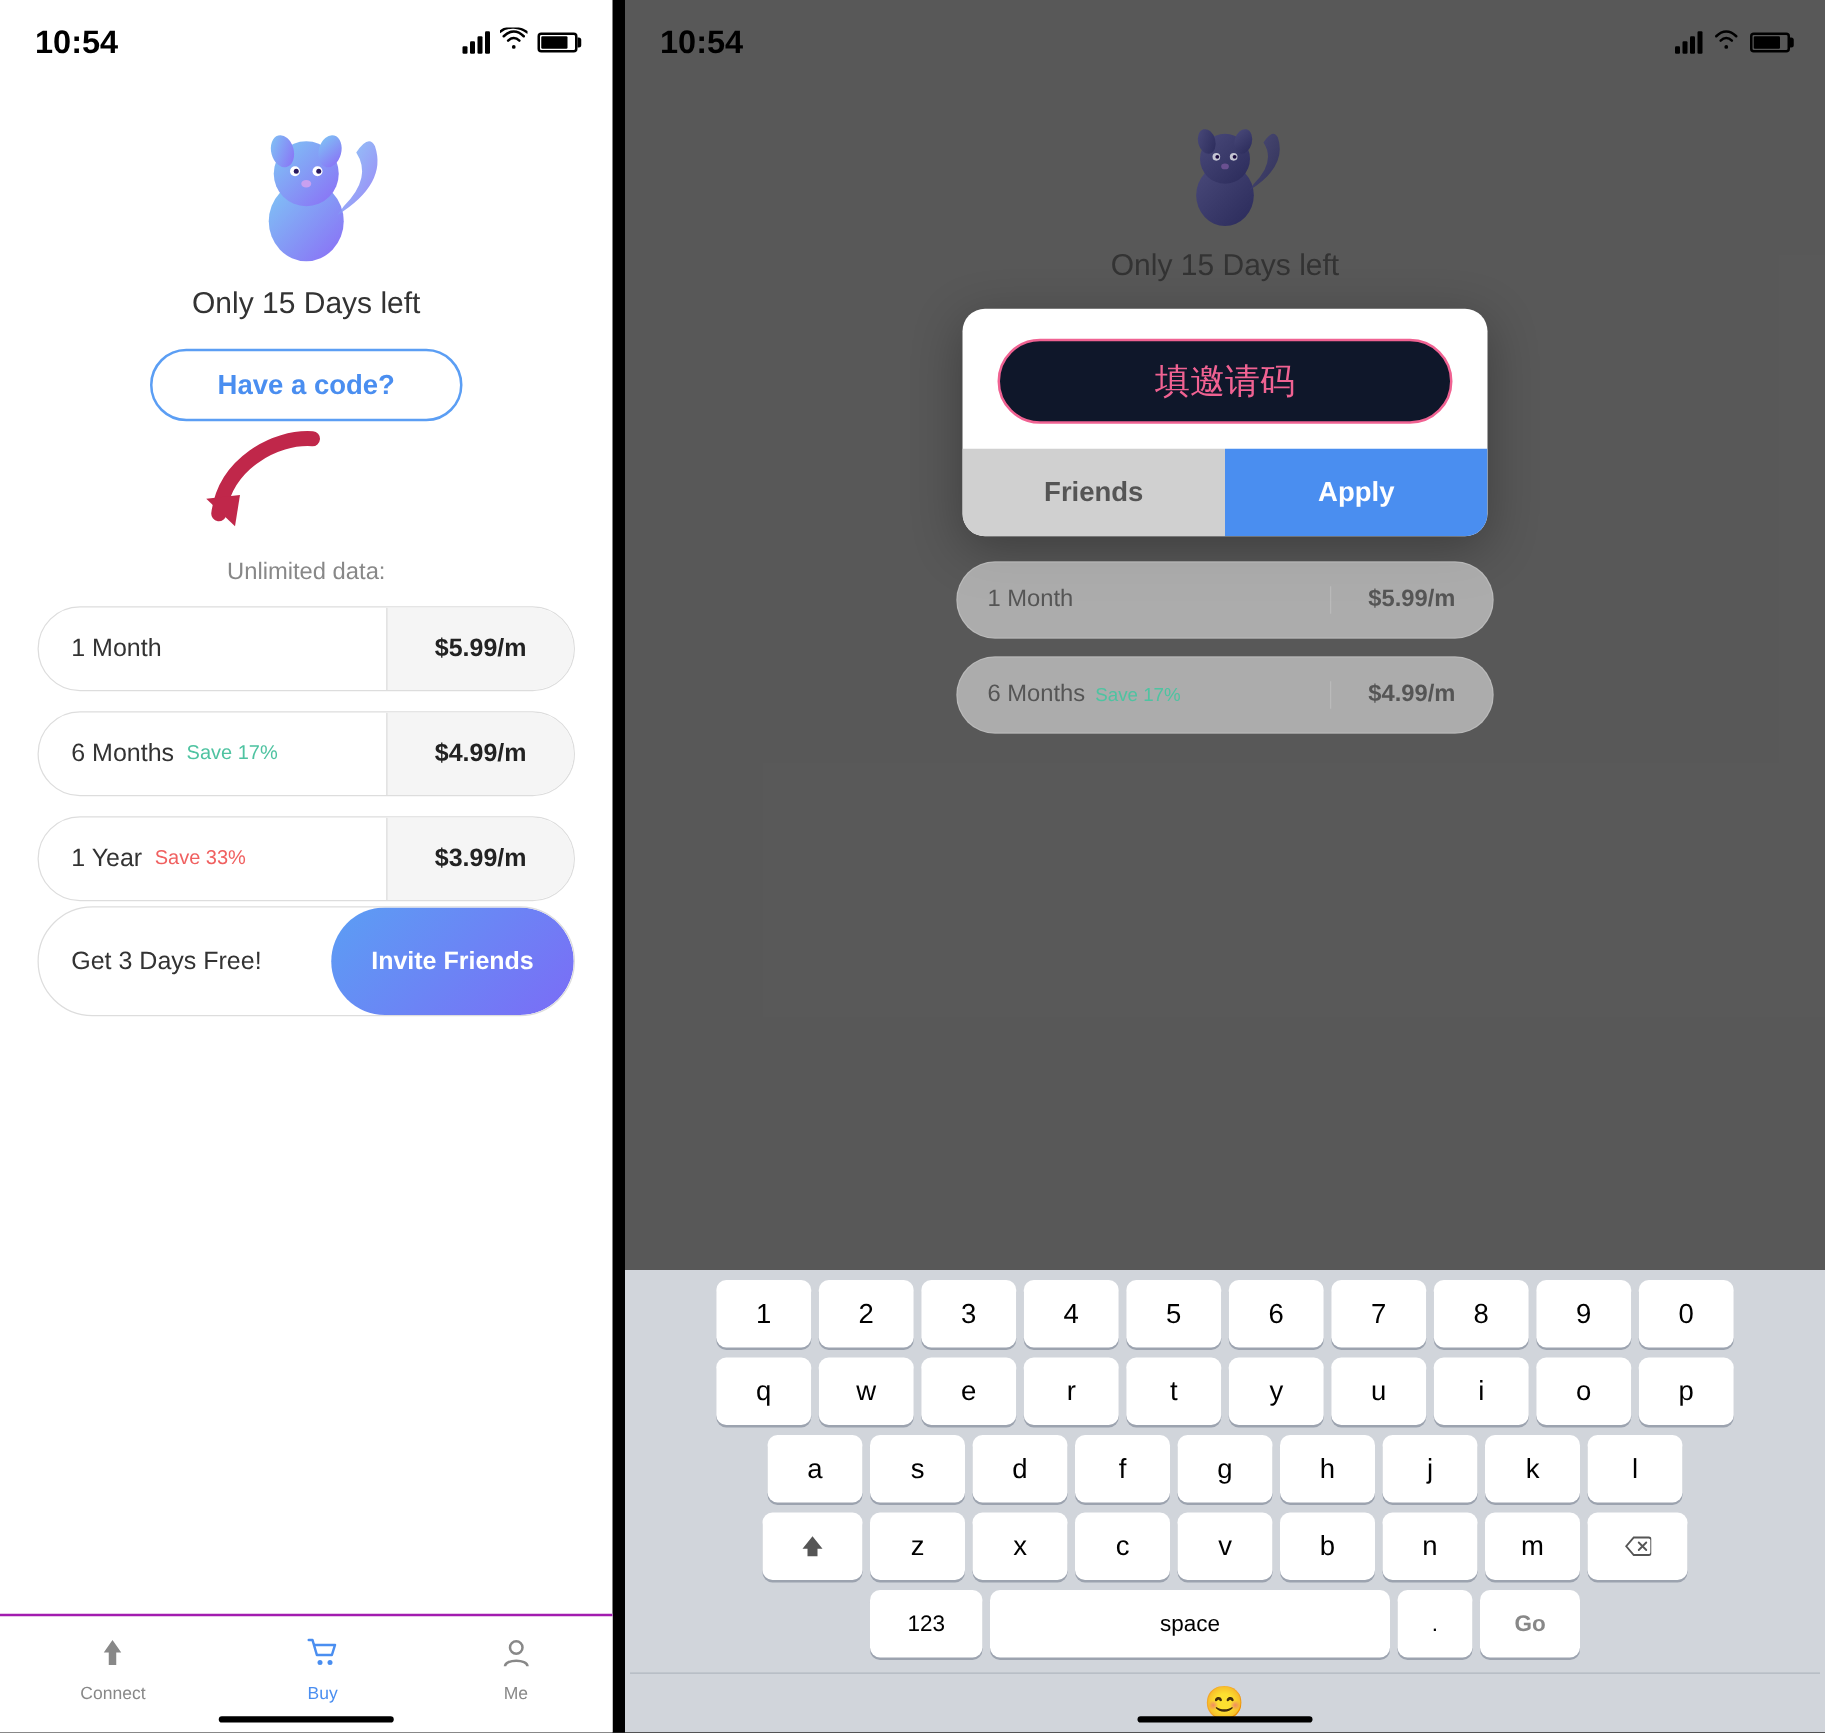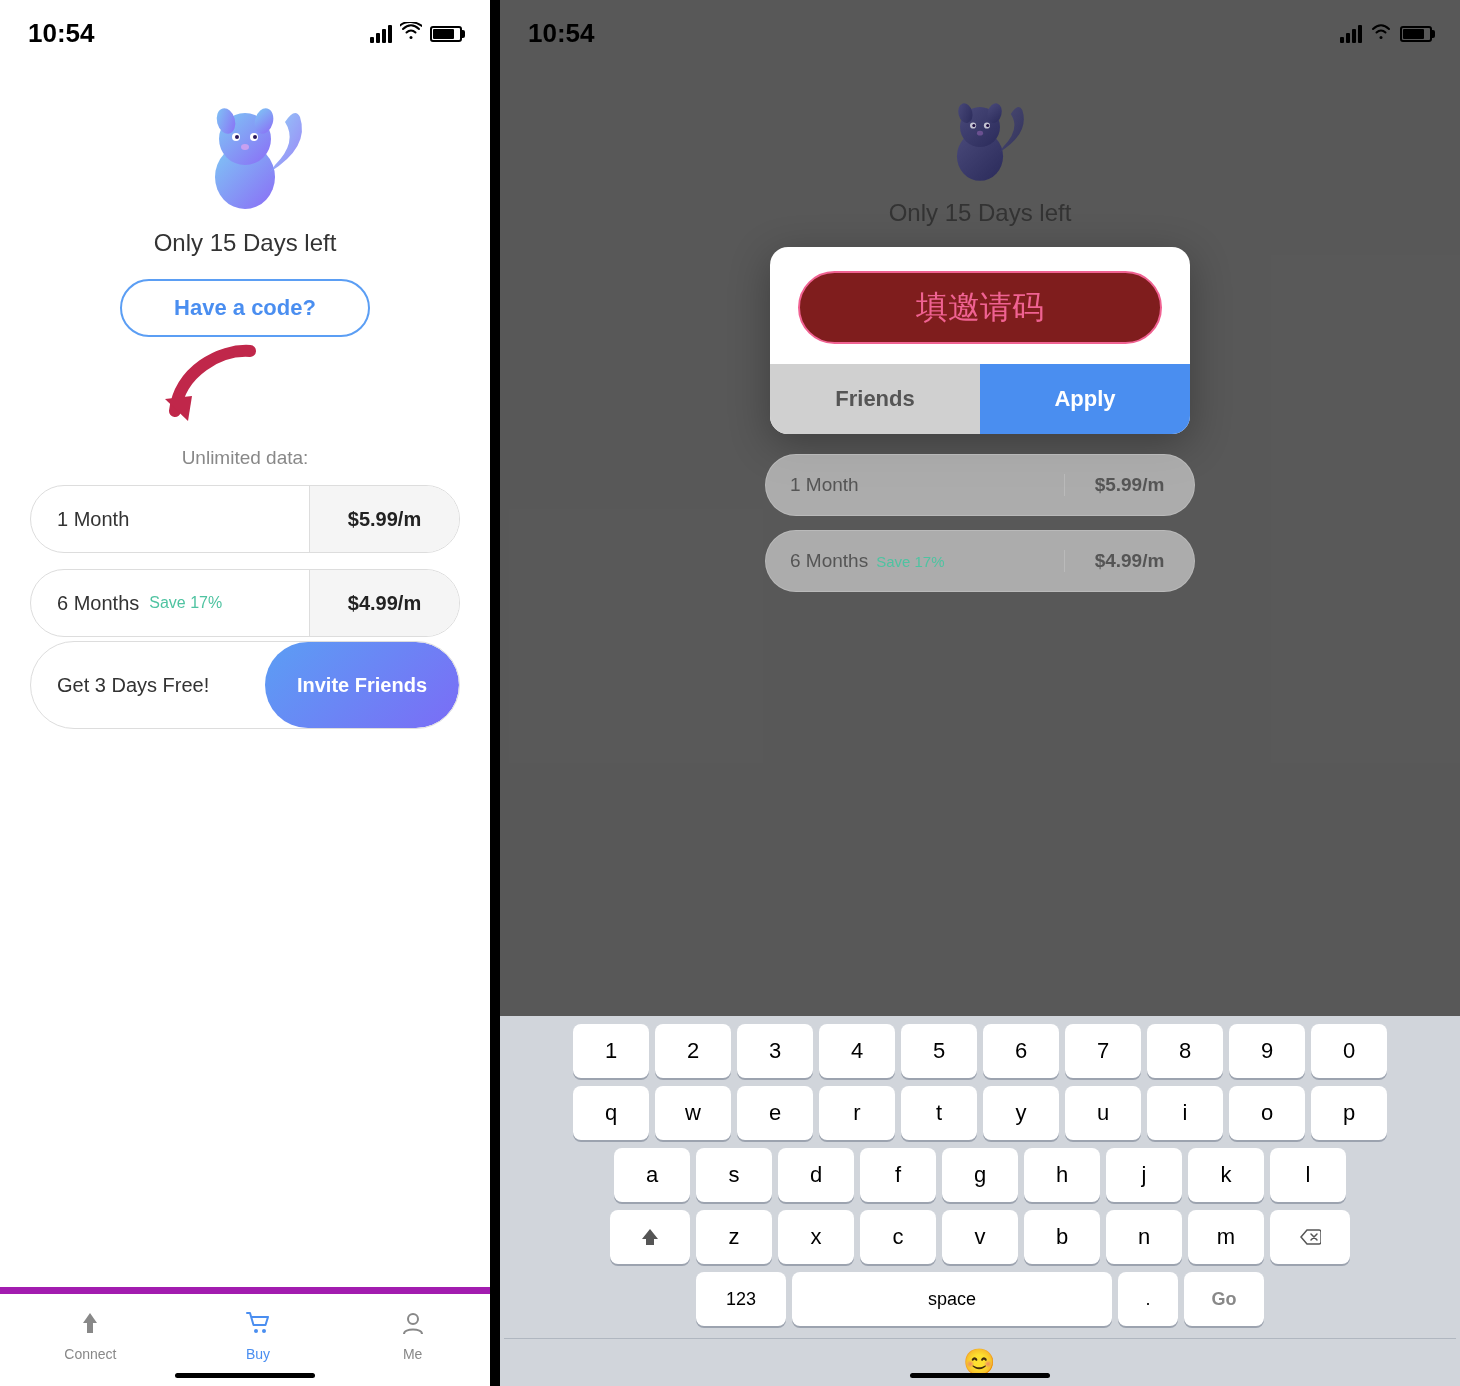--- a/index.html
+++ b/index.html
@@ -213,21 +213,21 @@
 
     
     .bottom-nav {
       position: absolute;
       bottom: 0;
       width: 100%;
       display: flex;
       justify-content: space-around;
       align-items: center;
       padding: 16px 0 24px;
-      border-top: 7px solid #a21caf;
+      border-top: 2px solid #a21caf;
       background: #fff;
       margin-top: 18px;
     }
     .nav-item {
       display: flex;
       flex-direction: column;
       align-items: center;
       gap: 4px;
       cursor: pointer;
     }
@@ -334,24 +334,24 @@
       box-shadow: 0 10px 40px rgba(0,0,0,0.3);
     }
     .modal-input-area {
       padding: 24px 28px 0;
     }
     .modal-input-field {
       border: 2px solid #f06292;
       border-radius: 50px;
       padding: 16px 24px;
       width: 100%;
-      font-size: 32px;
+      font-size: 28px;
       color: #f06292;
       text-align: center;
-      background: #7f1d1d;
+      background: #0f172a;
       outline: none;
     }
     .modal-buttons {
       display: flex;
       margin-top: 20px;
     }
     .modal-cancel-btn {
       flex: 1;
       padding: 22px;
       background: #d0d0d0;
@@ -560,20 +560,27 @@
     </div>
 
     <div class="plan-row">
       <div class="plan-label">
         <span>6 Months</span>
         <span class="save-badge">Save 17%</span>
       </div>
       <div class="plan-price">$4.99/m</div>
     </div>
 
+    <div class="plan-row">
+      <div class="plan-label">
+        <span>1 Year</span>
+        <span class="save-badge" style="color:#f06060;">Save 33%</span>
+      </div>
+      <div class="plan-price">$3.99/m</div>
+    </div>
   </div>
 
   <div class="invite-row">
     <div class="invite-label">Get 3 Days Free!</div>
     <div class="invite-btn">Invite Friends</div>
   </div>
 
   <div class="bottom-nav">
     <div class="nav-item">
       <span class="nav-icon">

